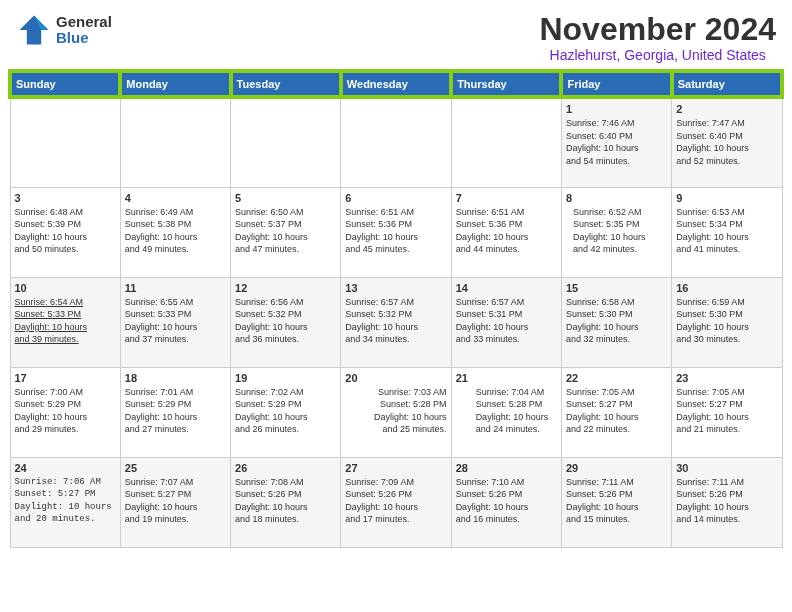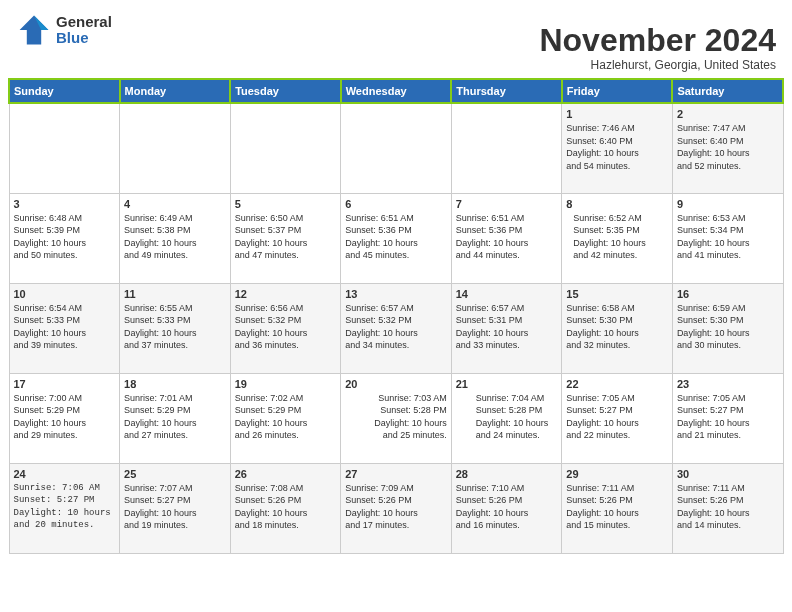--- a/index.html
+++ b/index.html
@@ -41,45 +41,44 @@
     .logo-blue {
       font-size: 15px;
       font-weight: bold;
       color: #2a6bb5;
     }
     .logo-icon {
       width: 36px;
       height: 36px;
     }
     .title-block {
-      text-align: right;
-      margin-top: 11px;
+      text-align: center;
     }
     .month-title {
       font-size: 32px;
       font-weight: bold;
       color: #333;
       line-height: 1.1;
     }
     .location-title {
-      font-size: 12px;
-      color: #404040;
+      font-size: 14px;
+      color: #6d28d9;
     }
     table {
       width: 100%;
       border-collapse: collapse;
       table-layout: fixed;
     }
     thead th {
       background: #2a6bb5;
       color: #fff;
       font-size: 11px;
       font-weight: bold;
       padding: 5px 4px;
-      border: 2px solid #84cc16;
+      border: 4px solid #84cc16;
       text-align: left;
     }
     tbody td {
       border: 1px solid #ccc;
       vertical-align: top;
       padding: 4px 4px 4px 4px;
       font-size: 9.5px;
       color: #333;
       height: 90px;
       background: #fff;
@@ -208,21 +207,21 @@
               <span class="day-num">9</span>
               <div class="day-info" style="white-space: pre-line;">Sunrise: 6:53 AM
 Sunset: 5:34 PM
 Daylight: 10 hours
 and 41 minutes.</div>
             </td>
           </tr>
           <tr>
             <td>
               <span class="day-num">10</span>
-              <div class="day-info" style="white-space: pre-line;">Sunrise: 6:54 AM
+              <div class="day-info" style="white-space: pre-line; text-decoration: underline;">Sunrise: 6:54 AM
 Sunset: 5:33 PM
 Daylight: 10 hours
 and 39 minutes.</div>
             </td>
             <td>
               <span class="day-num">11</span>
               <div class="day-info" style="white-space: pre-line;">Sunrise: 6:55 AM
 Sunset: 5:33 PM
 Daylight: 10 hours
 and 37 minutes.</div>

